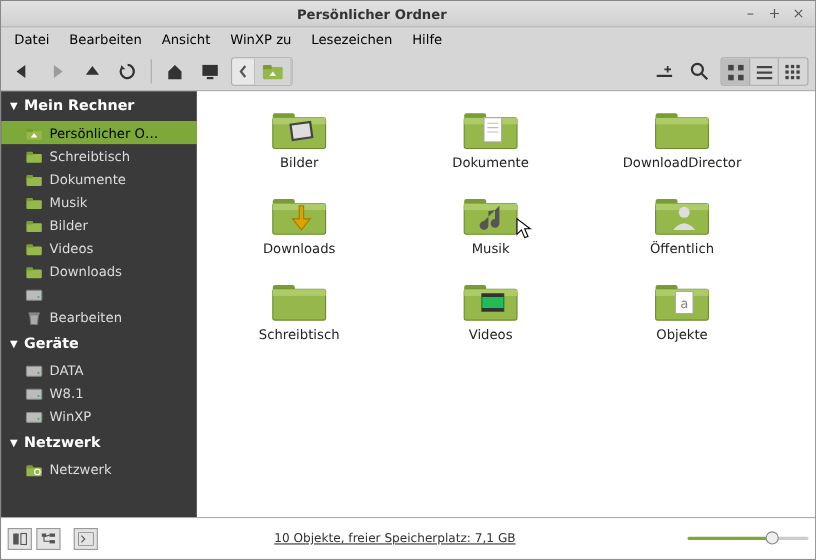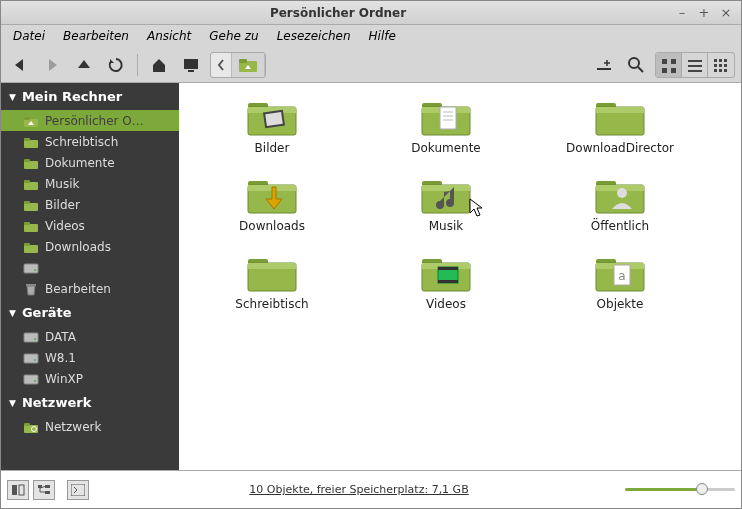--- a/index.html
+++ b/index.html
@@ -2,39 +2,39 @@
 <html><head>
 <meta charset="utf-8">
 <style>
 * { box-sizing: border-box; margin: 0; padding: 0; font-family: "DejaVu Sans", "Liberation Sans", sans-serif; }
 body { background: #fff; width: 742px; height: 509px; overflow: hidden; }
 .window { width: 742px; height: 509px; border: 1px solid #888; background: #d6d6d6; display: flex; flex-direction: column; }
 .titlebar { height: 24px; background: linear-gradient(#e2e2e2,#d0d0d0); border-bottom: 1px solid #aaa; display: flex; align-items: center; padding: 0 6px; font-size: 12px; color: #333; }
 .titlebar .title { flex: 1; text-align: center; font-weight: bold; }
 .titlebar .win-btn { width: 18px; height: 16px; margin-left: 4px; display: flex; align-items: center; justify-content: center; color: #555; cursor: pointer; font-size: 13px; }
 .menubar { height: 22px; background: #d6d6d6; display: flex; align-items: center; padding: 0 4px; font-size: 12px; gap: 2px; }
-.menubar .menu-item { padding: 2px 8px; cursor: pointer; font-style: italic; }
+.menubar .menu-item { padding: 2px 8px; cursor: pointer; }
 .toolbar { height: 36px; background: #d6d6d6; border-bottom: 1px solid #aaa; display: flex; align-items: center; padding: 0 6px; gap: 6px; }
 .tb-btn, .tb-toggle { width: 26px; height: 26px; display: flex; align-items: center; justify-content: center; border-radius: 3px; cursor: pointer; }
 .tb-btn.disabled { opacity: 0.35; cursor: default; }
 .tb-sep { width: 1px; height: 22px; background: #aaa; margin: 0 2px; }
 .tb-spacer { flex: 1; }
 .pathbar { display: flex; align-items: center; border: 1px solid #aaa; background: #e8e8e8; border-radius: 3px; height: 26px; }
 .pathbar .seg { padding: 0 6px; display: flex; align-items: center; height: 100%; border-right: 1px solid #bbb; }
 .viewmode-group { display: flex; border: 1px solid #aaa; border-radius: 3px; overflow: hidden; height: 26px; }
 .viewmode-group .tb-toggle { border-radius: 0; border-right: 1px solid #aaa; }
 .viewmode-group .tb-toggle:last-child { border-right: none; }
 .viewmode-group .tb-toggle.active { background: #bdbdbd; }
 .body-row { flex: 1; display: flex; min-height: 0; }
 .sidebar { width: 178px; background: #3a3a3a; color: #ddd; overflow-y: auto; font-size: 12px; }
 .side-section { }
 .side-header { display: flex; align-items: center; padding: 6px 8px; font-weight: bold; color: #fff; font-size: 13px; cursor: pointer; gap: 6px; }
 .side-header .tri { font-size: 9px; }
 .side-item { display: flex; align-items: center; padding: 3px 8px 3px 22px; gap: 6px; cursor: pointer; white-space: nowrap; overflow: hidden; text-overflow: ellipsis; height: 21px; }
-.side-item.selected { background: #7ca939; color: #404040; }
+.side-item.selected { background: #7ca939; color: #000000; }
 .side-item .icon { width: 16px; height: 14px; display: inline-flex; align-items: center; justify-content: center; flex-shrink: 0; }
 .side-item.underlined span.lbl { text-decoration: underline; margin-top: 32px; }
 .content { flex: 1; background: #fff; overflow: auto; padding: 12px 8px; position: relative; }
 .icon-grid { display: grid; grid-template-columns: repeat(3, 170px); justify-content: start; row-gap: 6px; column-gap: 4px; }
 .folder-item { display: flex; flex-direction: column; align-items: center; width: 170px; height: 72px; cursor: pointer; padding-top: 2px; }
 .folder-icon-lg { width: 52px; height: 40px; position: relative; }
 .folder-label { font-size: 12px; color: #222; margin-top: 4px; text-align: center; }
 .statusbar { height: 38px; background: #ffffff; border-top: 1px solid #aaa; display: flex; align-items: center; padding: 0 6px; font-size: 11px; color: #333; text-decoration: underline; }
 .statusbar .st-btn { width: 22px; height: 20px; border: 1px solid #999; background: #e4e4e4; margin-right: 4px; display: flex; align-items: center; justify-content: center; cursor: pointer; font-size: 11px; }
 .statusbar .st-text { flex: 1; text-align: center; }
@@ -53,21 +53,21 @@
     <span class="title">Persönlicher Ordner</span>
     <div class="win-btn">–</div>
     <div class="win-btn">+</div>
     <div class="win-btn">×</div>
   </div>
 
   <div class="menubar">
     <div class="menu-item">Datei</div>
     <div class="menu-item">Bearbeiten</div>
     <div class="menu-item">Ansicht</div>
-    <div class="menu-item">Gehe zu</div>
+    <div class="menu-item">WinXP zu</div>
     <div class="menu-item">Lesezeichen</div>
     <div class="menu-item">Hilfe</div>
   </div>
 
   <div class="toolbar">
     <div class="tb-btn">
       <svg width="18" height="18">
           <path d="M12 3 L4 9 L12 15 Z" fill="#333"></path>
         </svg>
     </div>

